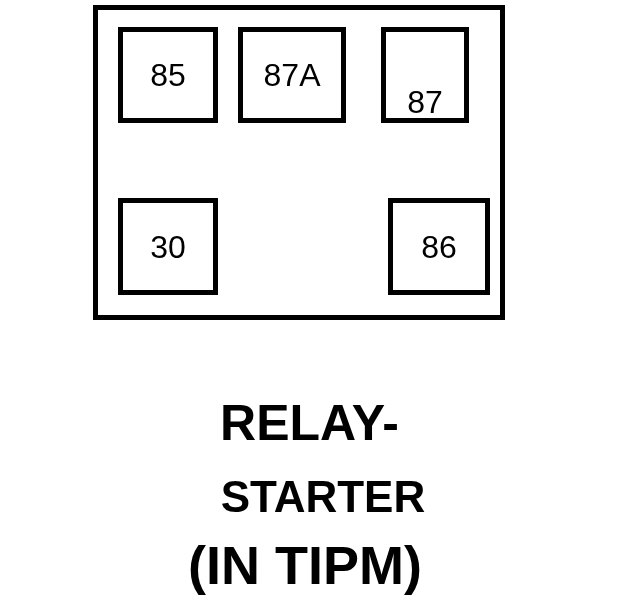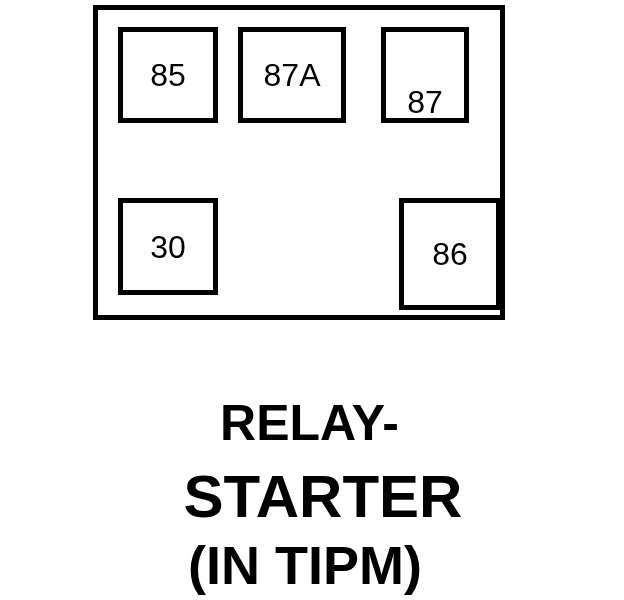--- a/index.html
+++ b/index.html
@@ -51,41 +51,41 @@
     white-space: nowrap;
   }
 
   
   .term-85  { left: 118px; top: 27px;  width: 100px; height: 96px; }
   .term-87a { left: 238px; top: 27px;  width: 108px; height: 96px; }
   .term-87  { left: 381px; top: 27px;  width: 88px; height: 96px; align-items: flex-end; }
 
   
   .term-30  { left: 118px; top: 198px; width: 100px; height: 97px; }
-  .term-86  { left: 399px; top: 198px; width: 102px; height: 112px; }
+  .term-86  { left: 388px; top: 198px; width: 102px; height: 97px; }
 
   
   .caption {
     position: absolute;
     left: 0px;
     top: 386px;
     width: 610px;
     text-align: center;
   }
 
   .caption-line {
     font-family: "Liberation Sans", sans-serif;
     font-weight: 700;
     color: #000000;
     white-space: nowrap;
     display: block;
   }
 
   .caption-line-1 { font-size: 50px; line-height: 74px; padding-left: 9px; }
-  .caption-line-2 { font-size: 60px; line-height: 74px; padding-left: 36px; }
+  .caption-line-2 { font-size: 44px; line-height: 74px; padding-left: 36px; }
   .caption-line-3 { font-size: 54px; line-height: 62px; }
 </style>
 </head>
 <body>
 
 <div id="canvas">
 
   <div class="relay-body"></div>
 
   <div class="terminal term-85">

